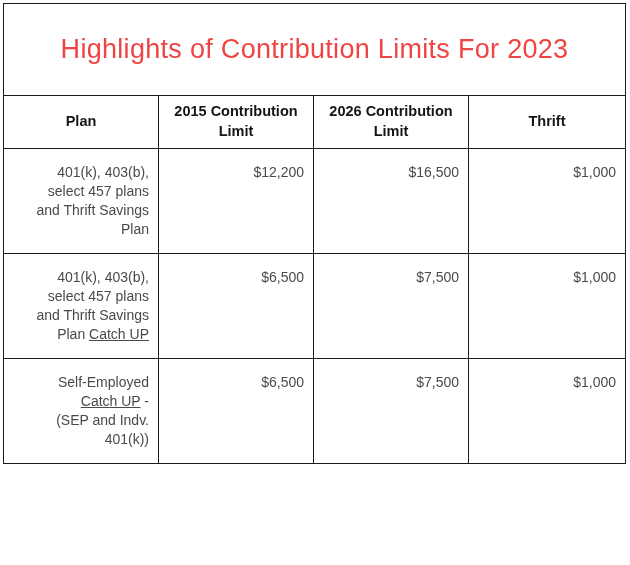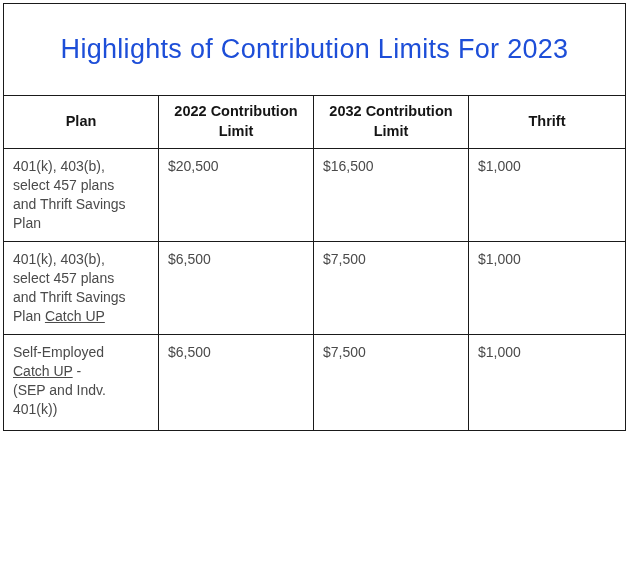--- a/index.html
+++ b/index.html
@@ -23,38 +23,38 @@
     box-sizing: border-box;
     background: #ffffff;
   }
   .title-cell {
     height: 92px;
     text-align: center;
     vertical-align: middle;
     font-size: 27px;
     font-weight: 300;
     letter-spacing: 0.3px;
-    color: #1d4ed8;
+    color: #ef4444;
   }
   th {
     height: 53px;
     font-size: 14.5px;
     font-weight: bold;
     color: #151515;
     text-align: center;
     vertical-align: middle;
     padding: 4px 6px;
     line-height: 1.35;
   }
   .data-row td {
     font-size: 14px;
     color: #4a4a4a;
     vertical-align: top;
-    text-align: left;
-    padding: 8px 9px;
+    text-align: right;
+    padding: 14px 9px;
     line-height: 1.36;
     white-space: pre-line;
     overflow: hidden;
   }
   .u { text-decoration: underline; }
   .row-0 td { height: 85px; }
   .row-1 td { height: 89px; }
   .row-2 td { height: 33px; }
   .row-3 td { height: 33px; }
   .row-4 td { height: 69px; }
@@ -70,30 +70,30 @@
       <col style="width:155px">
       <col style="width:155px">
       <col>
     </colgroup>
     <tbody>
       <tr>
         <td colspan="4" class="title-cell">Highlights of Contribution Limits For 2023</td>
       </tr>
       <tr>
           <th>Plan</th>
-          <th>2022 Contribution Limit</th>
-          <th>2032 Contribution Limit</th>
+          <th>2015 Contribution Limit</th>
+          <th>2026 Contribution Limit</th>
           <th>Thrift</th>
         </tr>
     <tr class="data-row row-0">
           <td><span>401(k), 403(b),
 select 457 plans
 and Thrift Savings
 Plan</span></td>
-          <td>$20,500</td>
+          <td>$12,200</td>
           <td>$16,500</td>
           <td>$1,000</td>
         </tr>
         <tr class="data-row row-1">
           <td><span>401(k), 403(b),
 select 457 plans
 and Thrift Savings
 Plan </span><span class="u">Catch UP</span></td>
           <td>$6,500</td>
           <td>$7,500</td>

